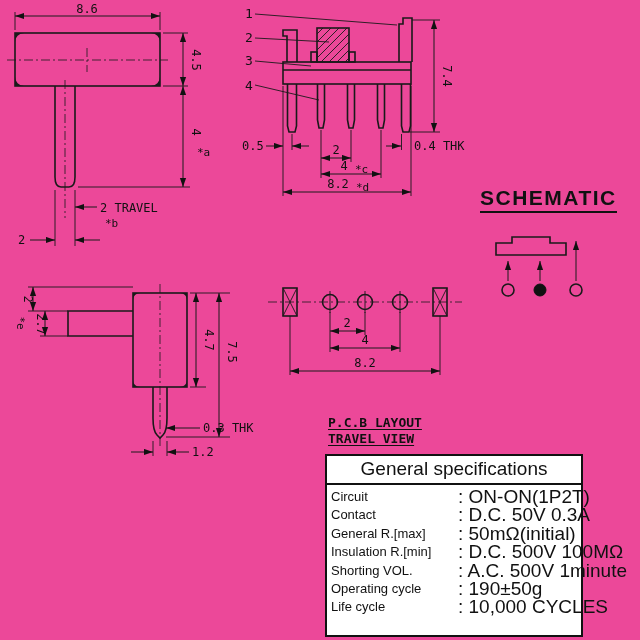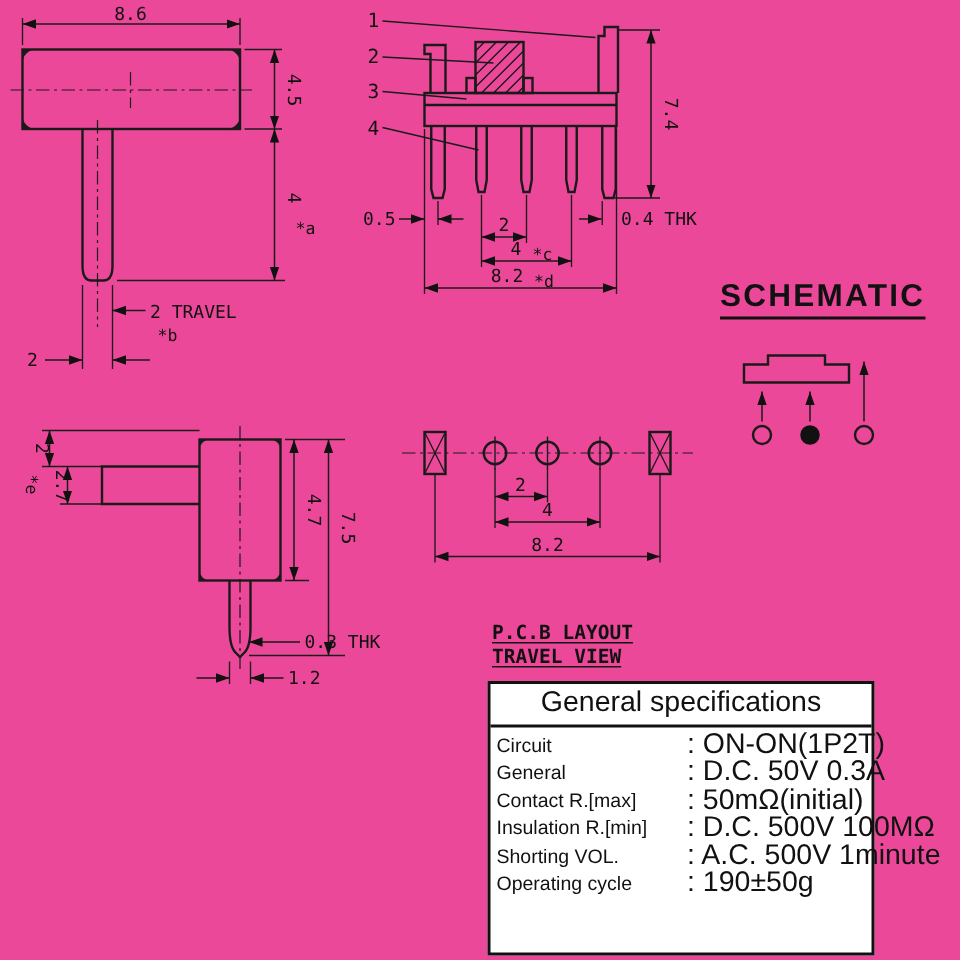--- a/index.html
+++ b/index.html
@@ -160,35 +160,39 @@
 </div>
 
 <div class="spec-table">
   <div class="spec-title">General specifications</div>
   <div class="spec-body">
     <div class="spec-row">
       <span class="spec-label">Circuit</span>
       <span class="spec-value">: ON-ON(1P2T)</span>
     </div>
     <div class="spec-row">
-      <span class="spec-label">General</span>
+      <span class="spec-label">Contact</span>
       <span class="spec-value">: D.C. 50V 0.3A</span>
     </div>
     <div class="spec-row">
-      <span class="spec-label">Contact R.[max]</span>
+      <span class="spec-label">General R.[max]</span>
       <span class="spec-value">: 50mΩ(initial)</span>
     </div>
     <div class="spec-row">
       <span class="spec-label">Insulation R.[min]</span>
       <span class="spec-value">: D.C. 500V 100MΩ</span>
     </div>
     <div class="spec-row">
       <span class="spec-label">Shorting VOL.</span>
       <span class="spec-value">: A.C. 500V 1minute</span>
     </div>
     <div class="spec-row">
       <span class="spec-label">Operating cycle</span>
       <span class="spec-value">: 190±50g</span>
     </div>
+    <div class="spec-row">
+      <span class="spec-label">Life cycle</span>
+      <span class="spec-value">: 10,000 CYCLES</span>
+    </div>
   </div>
 </div>
 
 </div>
 
 </body></html>

